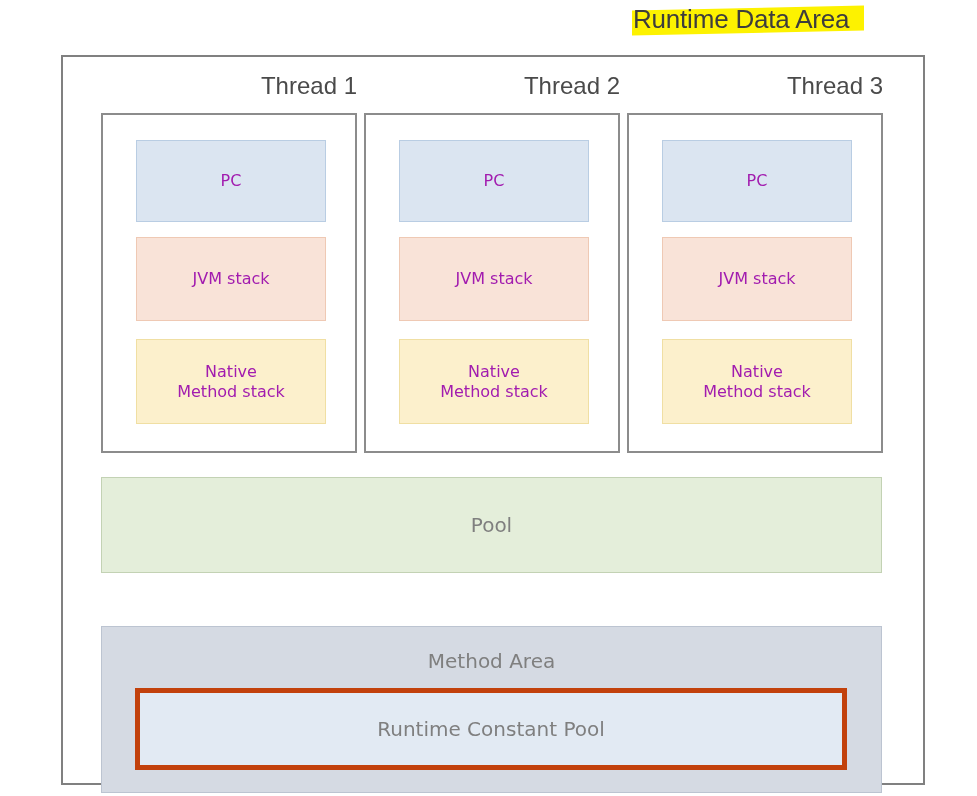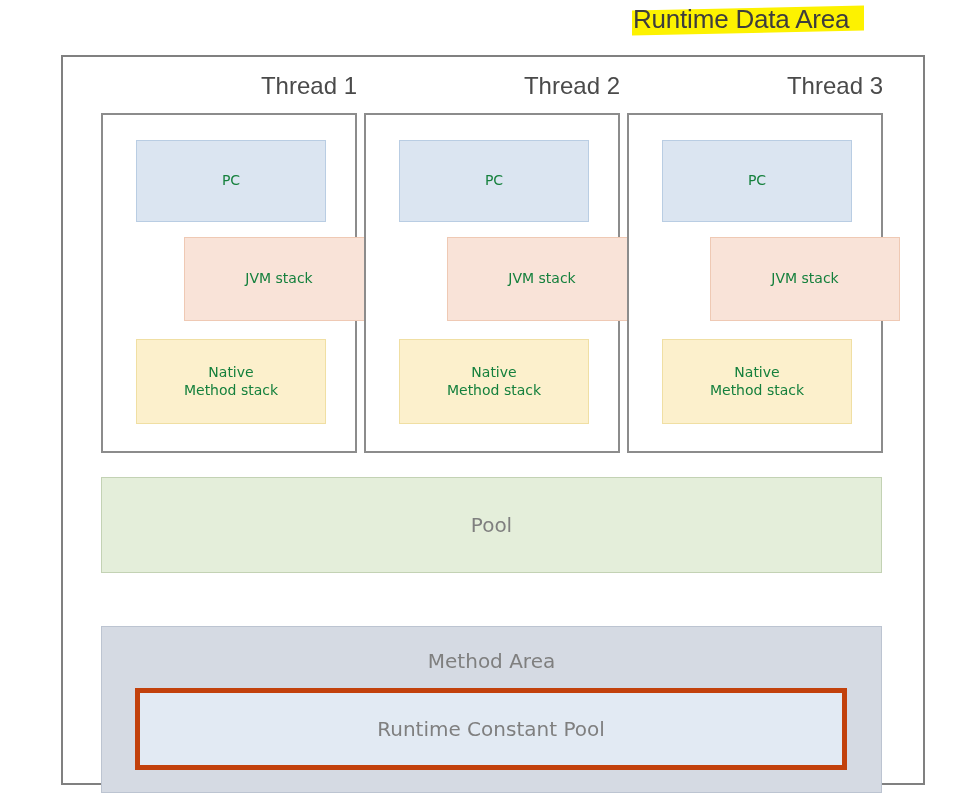--- a/index.html
+++ b/index.html
@@ -87,36 +87,35 @@
   .mem-slot {
     position: absolute;
     left: 33px;
     width: 190px;
     box-sizing: border-box;
     display: flex;
     align-items: center;
     justify-content: center;
     text-align: center;
     line-height: 1.24;
-    font-size: 14px;
-    color: #15803d;
+    font-size: 16px;
+    color: #a21caf;
     font-family: "DejaVu Sans", sans-serif;
   }
   .mem-slot.pc {
     top: 25px;
     height: 82px;
     background: #dbe5f1;
     border: 1px solid #b9cde3;
   }
   .mem-slot.jvm {
     top: 122px;
     height: 84px;
     background: #f9e3d8;
     border: 1px solid #efc9b4;
-    margin-left: 48px;
   }
   .mem-slot.native {
     top: 224px;
     height: 85px;
     background: #fcf0cc;
     border: 1px solid #f0dfa3;
   }
 
   
   #heap-box {

